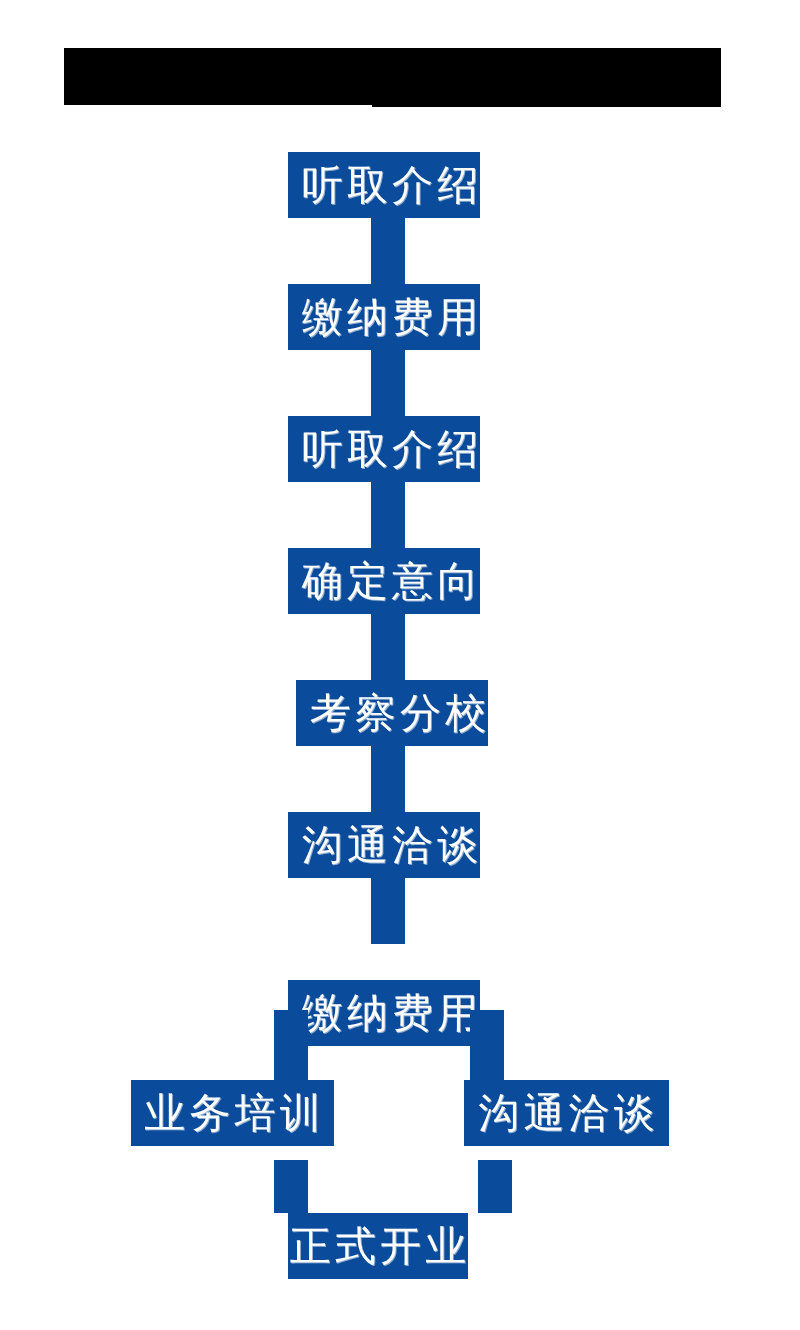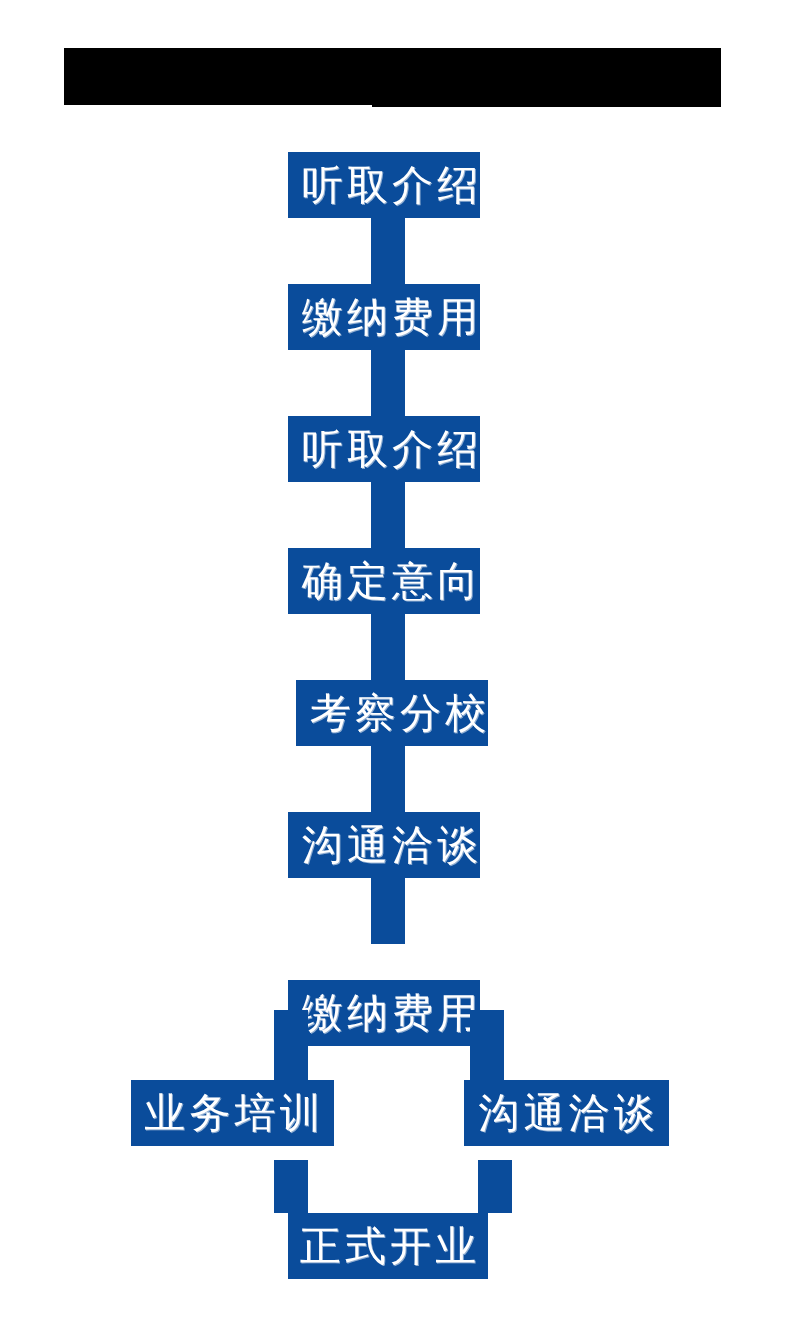--- a/index.html
+++ b/index.html
@@ -54,21 +54,21 @@
   #box-3 { top: 416px; }
   #box-4 { top: 548px; }
   #box-5 { top: 680px; margin-left: 8px; }
   #box-6 { top: 812px; }
   #box-7 { top: 980px; }
 
   
   #box-8  { left: 131px; top: 1080px; width: 203px; height: 66px; text-align: right; }
   #box-9  { left: 464px; top: 1080px; width: 205px; height: 66px; }
   
-  #box-10 { left: 288px; top: 1213px; width: 200px; height: 66px; }
+  #box-10 { left: 288px; top: 1213px; width: 180px; height: 66px; }
 
   
   .connector {
     position: absolute;
     background: #0a4c9b;
   }
   
   .conn-main { left: 371px; width: 34px; height: 66px; }
   #conn-1 { top: 218px; }
   #conn-2 { top: 350px; }

